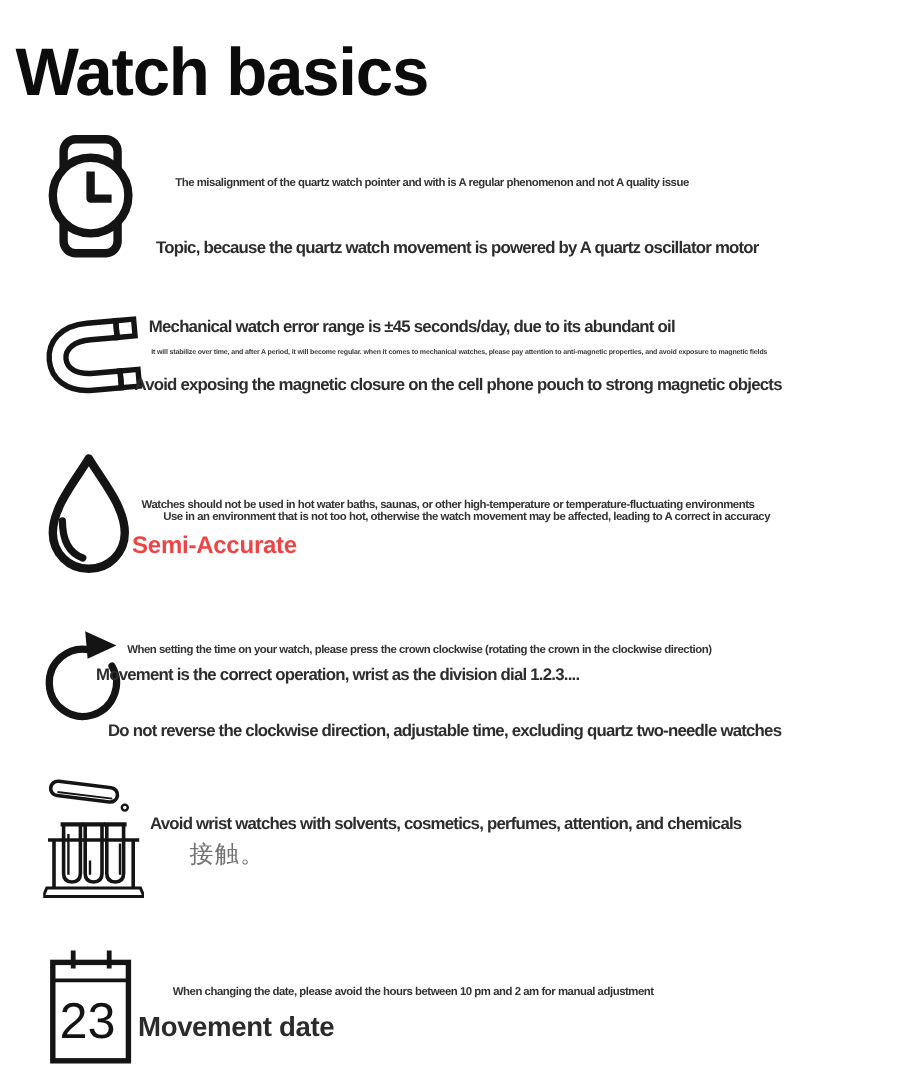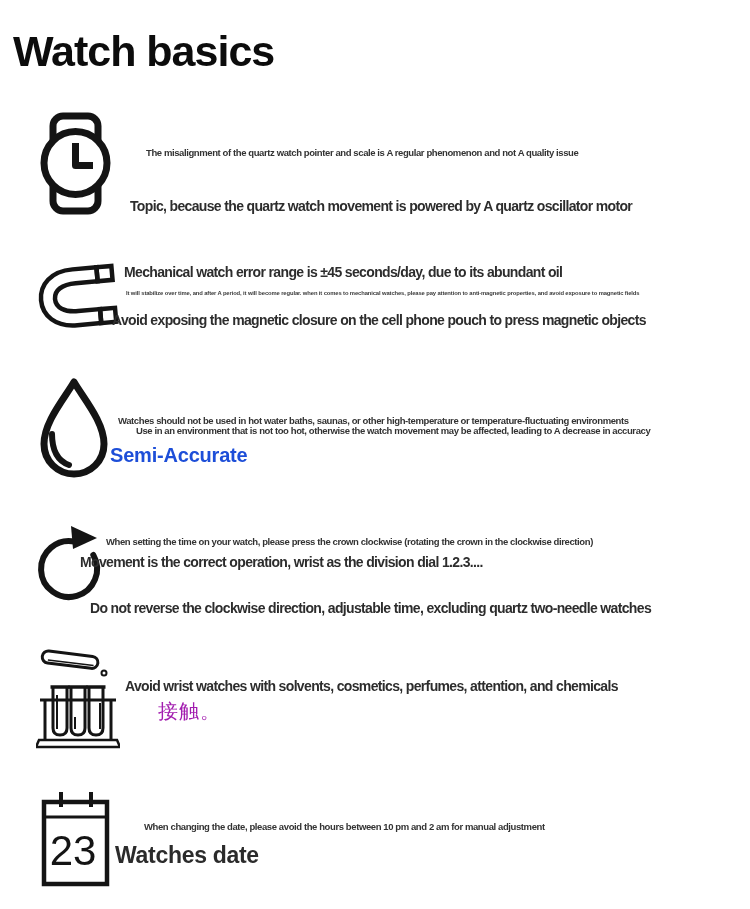--- a/index.html
+++ b/index.html
@@ -4,70 +4,70 @@
 <style>
   html,body{margin:0;padding:0;}
   body{
     width:750px;height:909px;background:#ffffff;
     font-family:"Liberation Sans", sans-serif;
     position:relative;overflow:hidden;
   }
   .stage{position:absolute;inset:0;}
   .title{
     position:absolute;left:13px;top:27px;margin:0;
-    font-size:43px;font-weight:bold;letter-spacing:-1px;color:#0c0c0c;
+    font-size:56px;font-weight:bold;letter-spacing:-1px;color:#0c0c0c;
     white-space:nowrap;
   }
   .icon{position:absolute;}
   .t{position:absolute;white-space:nowrap;font-weight:bold;color:#2d2d2d;}
   .sm{font-size:9.5px;letter-spacing:-0.4px;color:#333333;}
   .xs{font-size:9.3px;letter-spacing:-0.2px;transform:scale(0.63);transform-origin:0 0;color:#3a3a3a;}
   .md{font-size:14px;letter-spacing:-0.65px;color:#2d2d2d;}
-  .lg{font-size:20px;letter-spacing:-0.2px;color:#1d4ed8;}
+  .lg{font-size:20px;letter-spacing:-0.2px;color:#ef4444;}
   .lg2{font-size:23px;letter-spacing:-0.3px;color:#2b2b2b;}
-  .cjk{font-size:20px;font-weight:400;letter-spacing:1px;color:#a21caf;}
+  .cjk{font-size:20px;font-weight:400;letter-spacing:1px;color:#737373;}
   svg{display:block;}
 </style>
 </head>
 <body>
 
 <div class="stage">
 
   <h1 class="title">Watch basics</h1>
 
   <section>
     <svg class="icon" style="left:37px;top:112px;" width="77" height="103" viewBox="0 0 77 103">
       <rect x="16" y="4" width="45" height="95" rx="10" fill="none" stroke="#141414" stroke-width="7"></rect>
       <circle cx="38.5" cy="51" r="31.5" fill="#ffffff" stroke="#141414" stroke-width="7"></circle>
       <path d="M38.5 31 V53.5 H56" fill="none" stroke="#141414" stroke-width="7" stroke-linejoin="round"></path>
     </svg>
-    <div class="t sm" style="left:146px;top:147px;">The misalignment of the quartz watch pointer and scale is A regular phenomenon and not A quality issue</div>
+    <div class="t sm" style="left:146px;top:147px;">The misalignment of the quartz watch pointer and with is A regular phenomenon and not A quality issue</div>
     <div class="t md" style="left:130px;top:163px;margin-top:35px;">Topic, because the quartz watch movement is powered by A quartz oscillator motor</div>
   </section>
 
   <section>
     <svg class="icon" style="left:35px;top:263px;" width="86" height="70" viewBox="0 0 86 70">
       <g transform="rotate(-5 43 35)" fill="none" stroke="#141414">
         <path stroke-width="4.5" d="M64 6 H40 C18 6 6 18.5 6 34 C6 49.5 18 62 40 62 H64 V48 H42 C28 48 20 42.5 20 34 C20 25.5 28 20 42 20 H64 Z"></path>
         <rect x="64" y="6" width="15" height="14" stroke-width="4.5"></rect>
         <rect x="64" y="48" width="15" height="14" stroke-width="4.5"></rect>
       </g>
     </svg>
     <div class="t md" style="left:124px;top:264px;">Mechanical watch error range is ±45 seconds/day, due to its abundant oil</div>
     <div class="t xs" style="left:126px;top:290px;">It will stabilize over time, and after A period, it will become regular. when it comes to mechanical watches, please pay attention to anti-magnetic properties, and avoid exposure to magnetic fields</div>
-    <div class="t md" style="left:112px;top:312px;">Avoid exposing the magnetic closure on the cell phone pouch to press magnetic objects</div>
+    <div class="t md" style="left:112px;top:312px;">Avoid exposing the magnetic closure on the cell phone pouch to strong magnetic objects</div>
   </section>
 
   <section>
     <svg class="icon" style="left:38px;top:377px;" width="72" height="102" viewBox="0 0 72 102">
       <path d="M36 5 C46 22 66 45 66 67 C66 84 52.5 97 36 97 C19.5 97 6 84 6 67 C6 45 26 22 36 5 Z" fill="none" stroke="#141414" stroke-width="7" stroke-linejoin="round"></path>
       <path d="M14 57 C14 74 20 84 31 88" fill="none" stroke="#141414" stroke-width="6" stroke-linecap="round"></path>
     </svg>
     <div class="t sm" style="left:118px;top:401px;margin-top:14px;">Watches should not be used in hot water baths, saunas, or other high-temperature or temperature-fluctuating environments</div>
-    <div class="t sm" style="left:136px;top:425px;">Use in an environment that is not too hot, otherwise the watch movement may be affected, leading to A decrease in accuracy</div>
+    <div class="t sm" style="left:136px;top:425px;">Use in an environment that is not too hot, otherwise the watch movement may be affected, leading to A correct in accuracy</div>
     <div class="t lg" style="left:110px;top:444px;">Semi-Accurate</div>
   </section>
 
   <section>
     <svg class="icon" style="left:33px;top:523px;" width="76" height="80" viewBox="0 0 76 80">
       <path d="M41.8 18.6 A28 28 0 1 0 60.3 32" fill="none" stroke="#141414" stroke-width="6" stroke-linecap="round"></path>
       <path d="M38 3 L64 15 L40 26 Z" fill="#141414"></path>
     </svg>
     <div class="t sm" style="left:106px;top:536px;">When setting the time on your watch, please press the crown clockwise (rotating the crown in the clockwise direction)</div>
     <div class="t md" style="left:80px;top:554px;">Movement is the correct operation, wrist as the division dial 1.2.3....</div>
@@ -103,16 +103,16 @@
 
   <section>
     <svg class="icon" style="left:40px;top:789px;" width="72" height="99" viewBox="0 0 72 99">
       <rect x="4" y="13" width="63" height="82" fill="none" stroke="#141414" stroke-width="4.5"></rect>
       <line x1="4" y1="28" x2="67" y2="28" stroke="#141414" stroke-width="3"></line>
       <line x1="21" y1="3" x2="21" y2="18" stroke="#141414" stroke-width="4"></line>
       <line x1="51" y1="3" x2="51" y2="18" stroke="#141414" stroke-width="4"></line>
       <text x="33" y="76" text-anchor="middle" font-size="42" fill="#141414" font-family="Liberation Sans, sans-serif">23</text>
     </svg>
     <div class="t sm" style="left:144px;top:821px;">When changing the date, please avoid the hours between 10 pm and 2 am for manual adjustment</div>
-    <div class="t lg2" style="left:115px;top:842px;">Watches date</div>
+    <div class="t lg2" style="left:115px;top:842px;">Movement date</div>
   </section>
 
 </div>
 
 </body></html>

